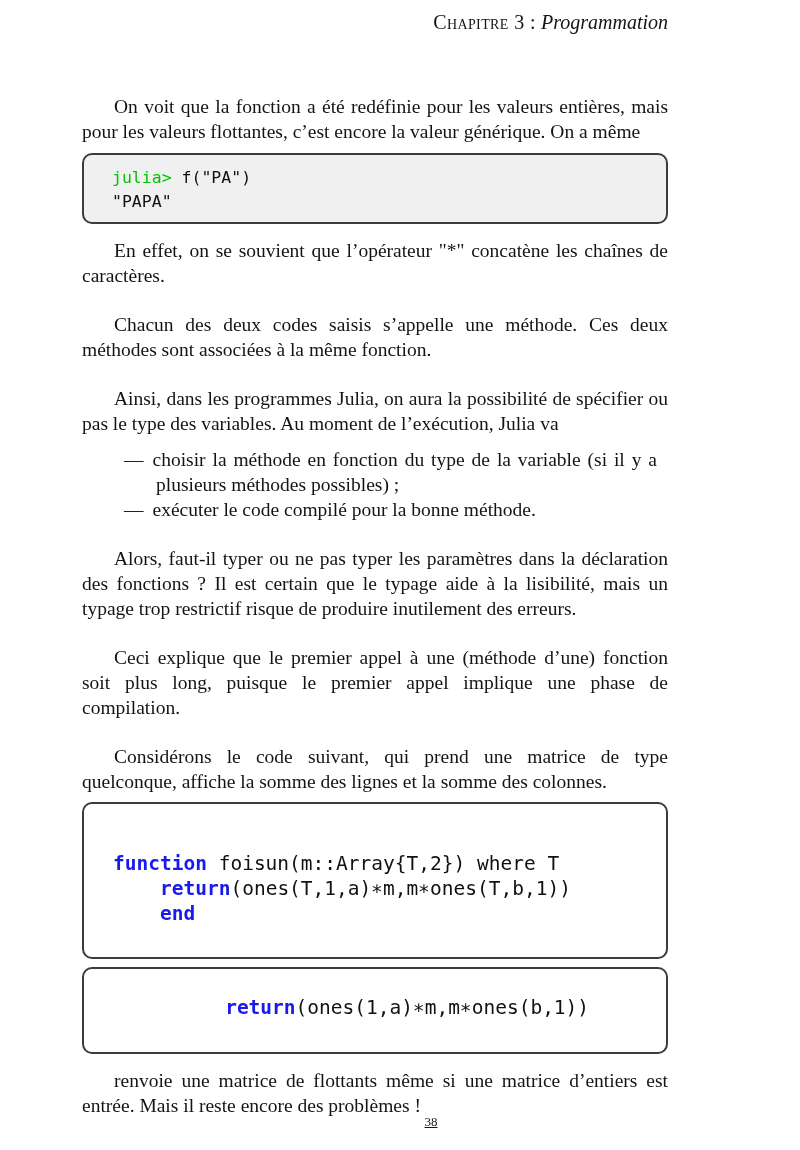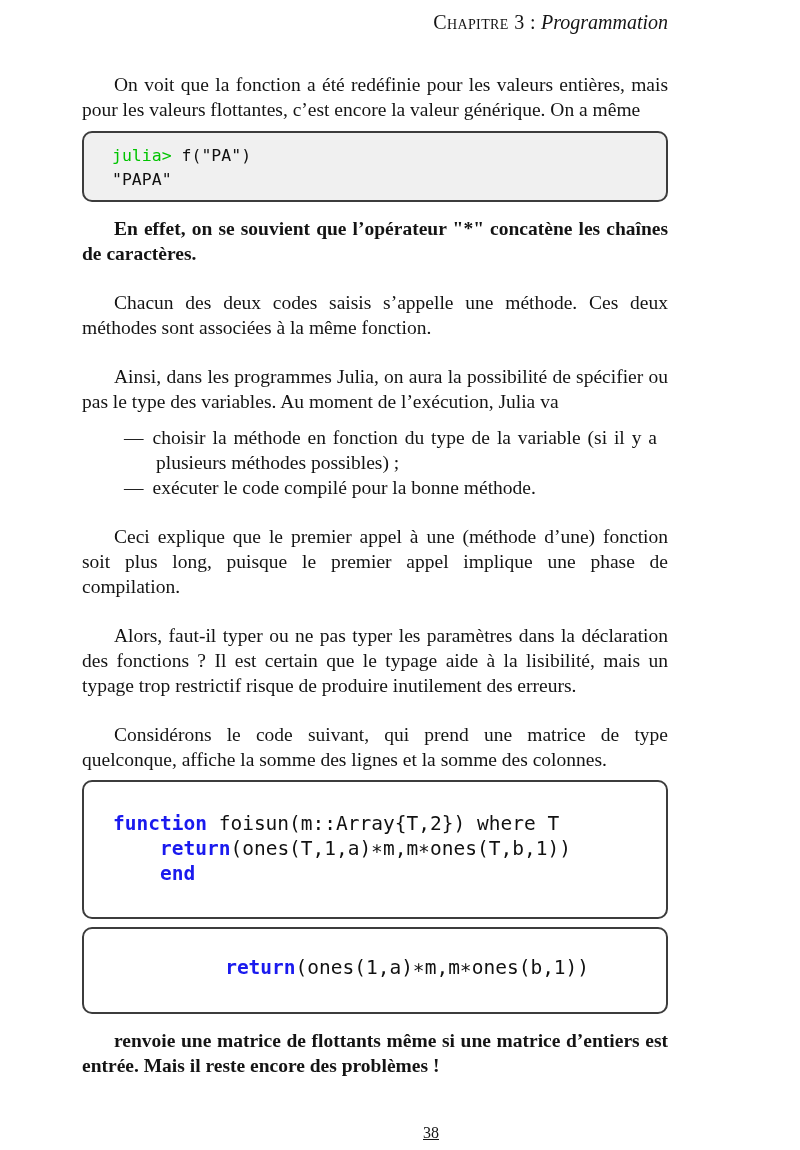--- a/index.html
+++ b/index.html
@@ -22,22 +22,22 @@
   .sc { font-variant: small-caps; letter-spacing: 0.4px; }
   .it { font-style: italic; }
 
   .para {
     margin: 0;
     font-size: 19.5px;
     line-height: 25px;
     text-align: justify;
   }
   .indent { text-indent: 32px; margin-top: 24px; }
-  .mt-first { margin-top: 38px; }
-  .mt-after-code { margin-top: 14px; font-weight: bold; }
+  .mt-first { margin-top: 60px; }
+  .mt-after-code { margin-top: 14px; }
   .mt-where { margin-top: 15px; }
 
   .list { margin: 11px; }
   .list-item {
     font-size: 19.5px;
     line-height: 25px;
     text-align: justify;
     padding-left: 63px;
     text-indent: -32px;
   }
@@ -55,38 +55,38 @@
   .seg-prompt { color: var(--prompt-col, #00c400); }
 
   .code-repl {
     margin-top: 9px;
     padding: 11px 0 8px 28px;
     font-size: 16.5px;
     line-height: 24px;
   }
   .code-fn {
     margin-top: 8px;
-    padding: 29px 0 31px 29px;
+    padding: 47px 0 31px 29px;
     font-size: 19.5px;
     line-height: 25px;
   }
   .code-ret {
     margin-top: 8px;
     padding: 26px 0 32px 29px;
     font-size: 19.5px;
     line-height: 25px;
   }
 
   .footer {
     position: absolute;
-    bottom: 8px;
+    bottom: 20px;
     left: 82px;
     width: 698px;
     text-align: center;
-    font-size: 16px;
+    font-size: 13px;
     text-decoration: underline;
   }
 </style>
 </head>
 <body>
 
 <div class="page">
 
   <div class="header">
     <span class="sc">Chapitre 3 :</span>
@@ -106,22 +106,22 @@
 
   <div class="list">
     <div class="list-item">
       <span class="dash">—</span><span>choisir la méthode en fonction du type de la variable (si il y a plusieurs méthodes possibles) ;</span>
     </div>
     <div class="list-item">
       <span class="dash">—</span><span>exécuter le code compilé pour la bonne méthode.</span>
     </div>
   </div>
 
+  <p class="para indent">Alors, faut-il typer ou ne pas typer les paramètres dans la déclaration des fonctions ? Il est certain que le typage aide à la lisibilité, mais un typage trop restrictif risque de produire inutilement des erreurs.</p>
   <p class="para indent">Ceci explique que le premier appel à une (méthode d’une) fonction soit plus long, puisque le premier appel implique une phase de compilation.</p>
-  <p class="para indent">Alors, faut-il typer ou ne pas typer les paramètres dans la déclaration des fonctions ? Il est certain que le typage aide à la lisibilité, mais un typage trop restrictif risque de produire inutilement des erreurs.</p>
   <p class="para indent">Considérons le code suivant, qui prend une matrice de type quelconque, affiche la somme des lignes et la somme des colonnes.</p>
 
   <div class="code-block code-fn" style="background: rgb(255, 255, 255);">
       <div class="code-line"><span class="seg-keyword">function</span><span class="seg-plain"> foisun(m::Array{T,2}) where T</span></div>
       <div class="code-line"><span class="seg-plain">    </span><span class="seg-keyword">return</span><span class="seg-plain">(ones(T,1,a)∗m,m∗ones(T,b,1))</span></div>
       <div class="code-line"><span class="seg-plain">    </span><span class="seg-keyword">end</span></div>
     </div>
 
 
   <div class="code-block code-ret" style="background: rgb(255, 255, 255); text-align: center;">

